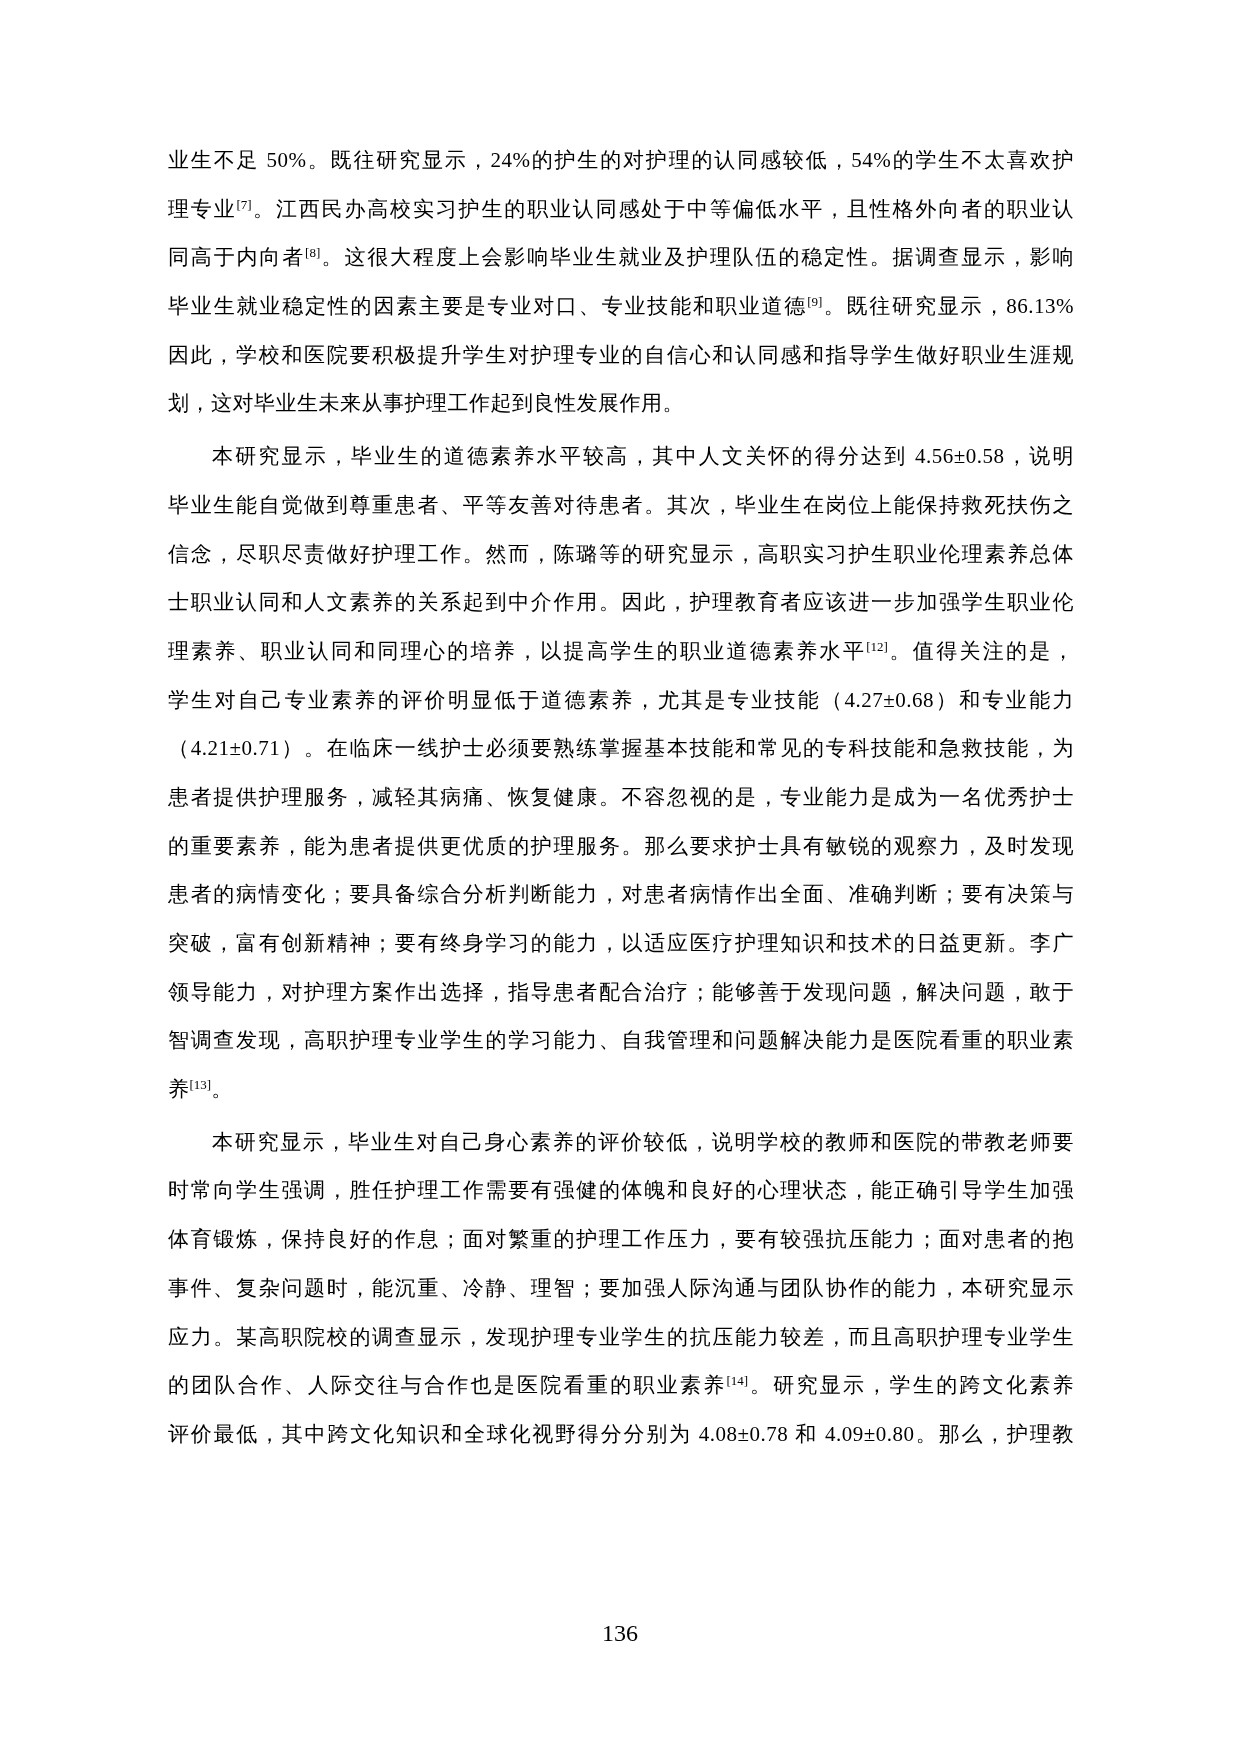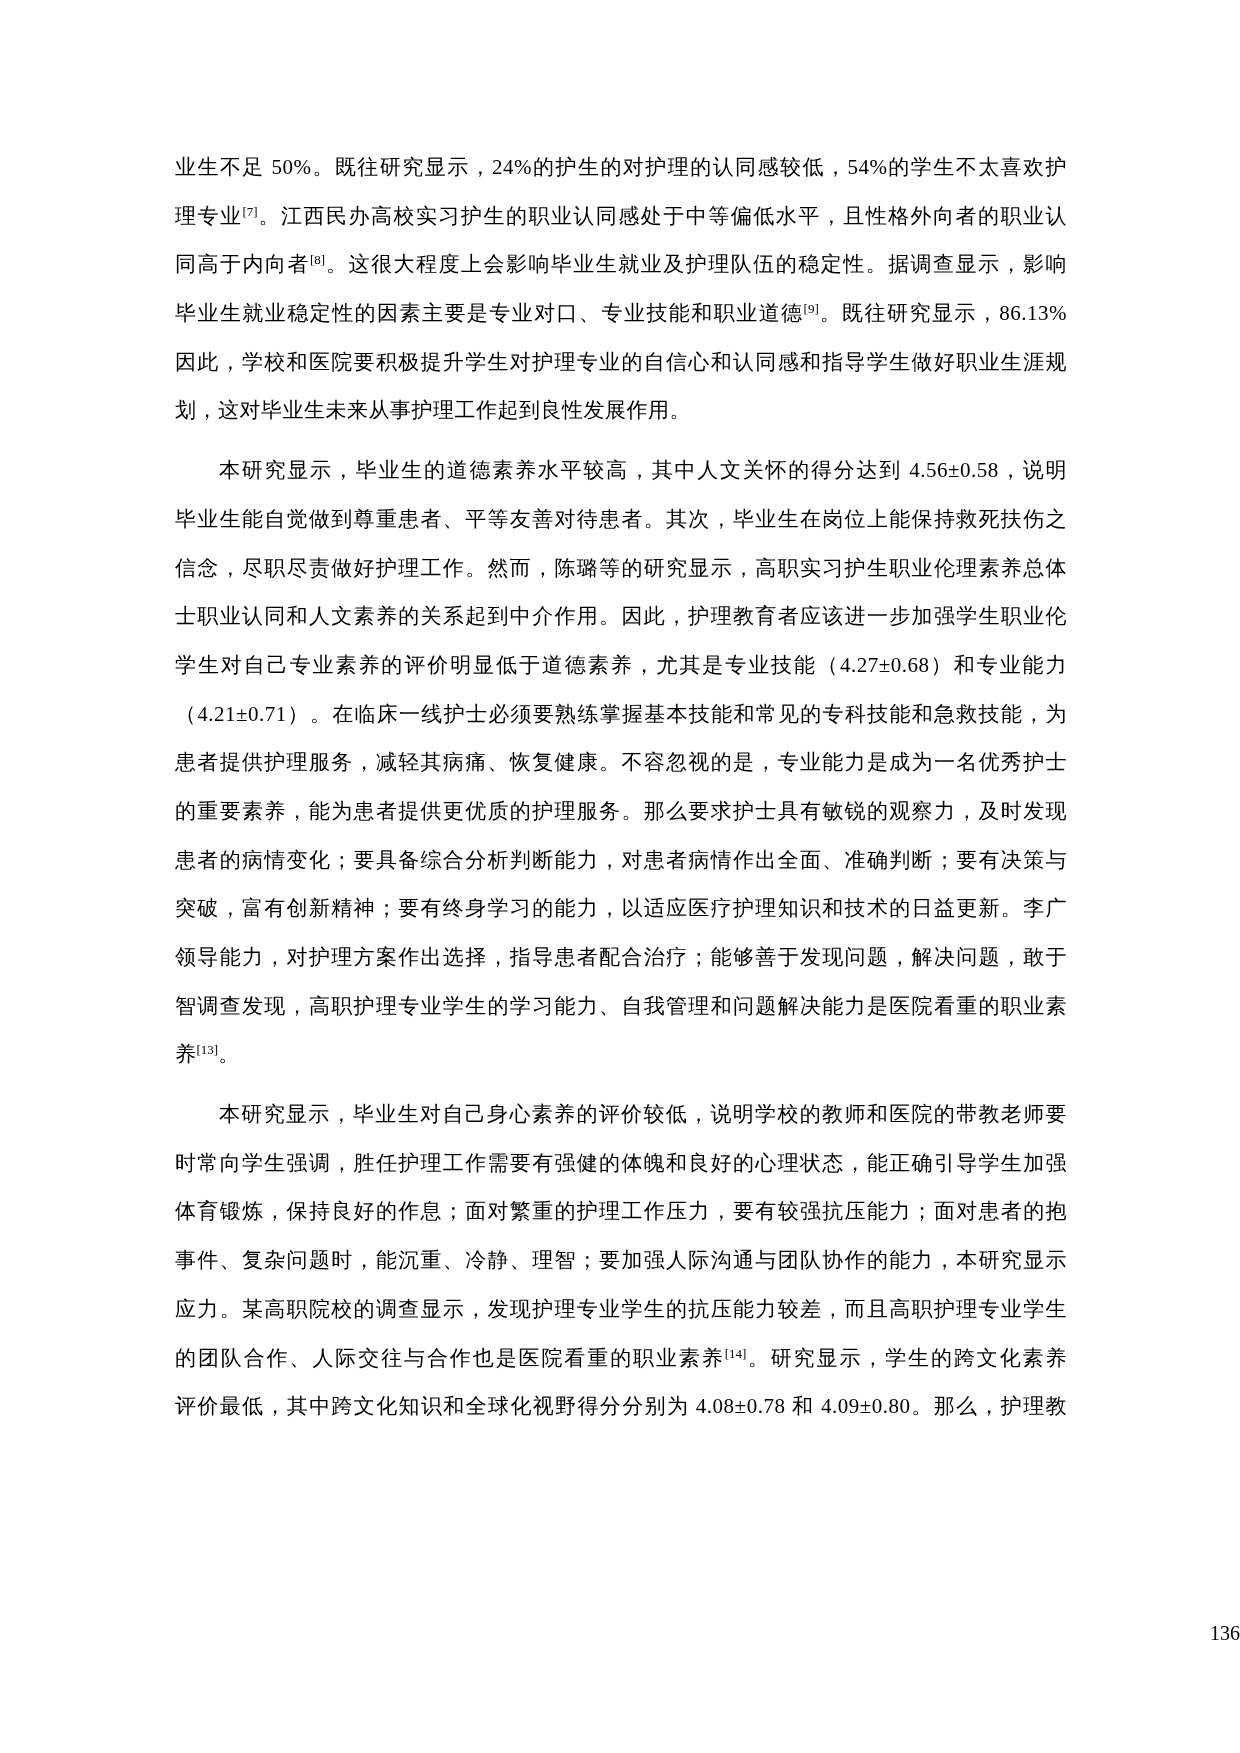--- a/index.html
+++ b/index.html
@@ -15,21 +15,21 @@
     color: #000000;
     overflow: hidden;
   }
   .doc-body {
     position: absolute;
     left: 164px;
     top: 132px;
     width: 914px;
   }
   .paragraph {
-    margin: 11px;
+    margin: 4px;
     padding: 0;
   }
   .line {
     font-size: 21px;
     line-height: 48.7px;
     height: 48.7px;
     text-align: justify;
     text-align-last: justify;
     overflow: hidden;
     letter-spacing: 0.5px;
@@ -44,22 +44,22 @@
     font-size: 13px;
     line-height: 0;
     vertical-align: 7px;
     letter-spacing: 0;
   }
   .page-number {
     position: absolute;
     top: 1618px;
     left: 0;
     width: 1240px;
-    text-align: right;
-    font-size: 20px;
+    text-align: center;
+    font-size: 24px;
     line-height: 30px;
     font-family: "Liberation Serif", "DejaVu Serif", serif;
   }
 </style>
 </head>
 <body>
 
 <div class="doc-body">
     <div class="paragraph">
       <div class="line">业生不足 50%。既往研究显示，24%的护生的对护理的认同感较低，54%的学生不太喜欢护</div>
@@ -67,20 +67,21 @@
       <div class="line">同高于内向者<sup class="cite">[8]</sup>。这很大程度上会影响毕业生就业及护理队伍的稳定性。据调查显示，影响</div>
       <div class="line">毕业生就业稳定性的因素主要是专业对口、专业技能和职业道德<sup class="cite">[9]</sup>。既往研究显示，86.13%</div>
       <div class="line">因此，学校和医院要积极提升学生对护理专业的自信心和认同感和指导学生做好职业生涯规</div>
       <div class="line para-end">划，这对毕业生未来从事护理工作起到良性发展作用。</div>
     </div>
     <div class="paragraph">
       <div class="line indent">本研究显示，毕业生的道德素养水平较高，其中人文关怀的得分达到 4.56±0.58，说明</div>
       <div class="line">毕业生能自觉做到尊重患者、平等友善对待患者。其次，毕业生在岗位上能保持救死扶伤之</div>
       <div class="line">信念，尽职尽责做好护理工作。然而，陈璐等的研究显示，高职实习护生职业伦理素养总体</div>
       <div class="line">士职业认同和人文素养的关系起到中介作用。因此，护理教育者应该进一步加强学生职业伦</div>
+      <div class="line">理素养、职业认同和同理心的培养，以提高学生的职业道德素养水平<sup class="cite">[12]</sup>。值得关注的是，</div>
       <div class="line">学生对自己专业素养的评价明显低于道德素养，尤其是专业技能（4.27±0.68）和专业能力</div>
       <div class="line">（4.21±0.71）。在临床一线护士必须要熟练掌握基本技能和常见的专科技能和急救技能，为</div>
       <div class="line">患者提供护理服务，减轻其病痛、恢复健康。不容忽视的是，专业能力是成为一名优秀护士</div>
       <div class="line">的重要素养，能为患者提供更优质的护理服务。那么要求护士具有敏锐的观察力，及时发现</div>
       <div class="line">患者的病情变化；要具备综合分析判断能力，对患者病情作出全面、准确判断；要有决策与</div>
       <div class="line">突破，富有创新精神；要有终身学习的能力，以适应医疗护理知识和技术的日益更新。李广</div>
       <div class="line">领导能力，对护理方案作出选择，指导患者配合治疗；能够善于发现问题，解决问题，敢于</div>
       <div class="line">智调查发现，高职护理专业学生的学习能力、自我管理和问题解决能力是医院看重的职业素</div>
       <div class="line para-end">养<sup class="cite">[13]</sup>。</div>
     </div>

